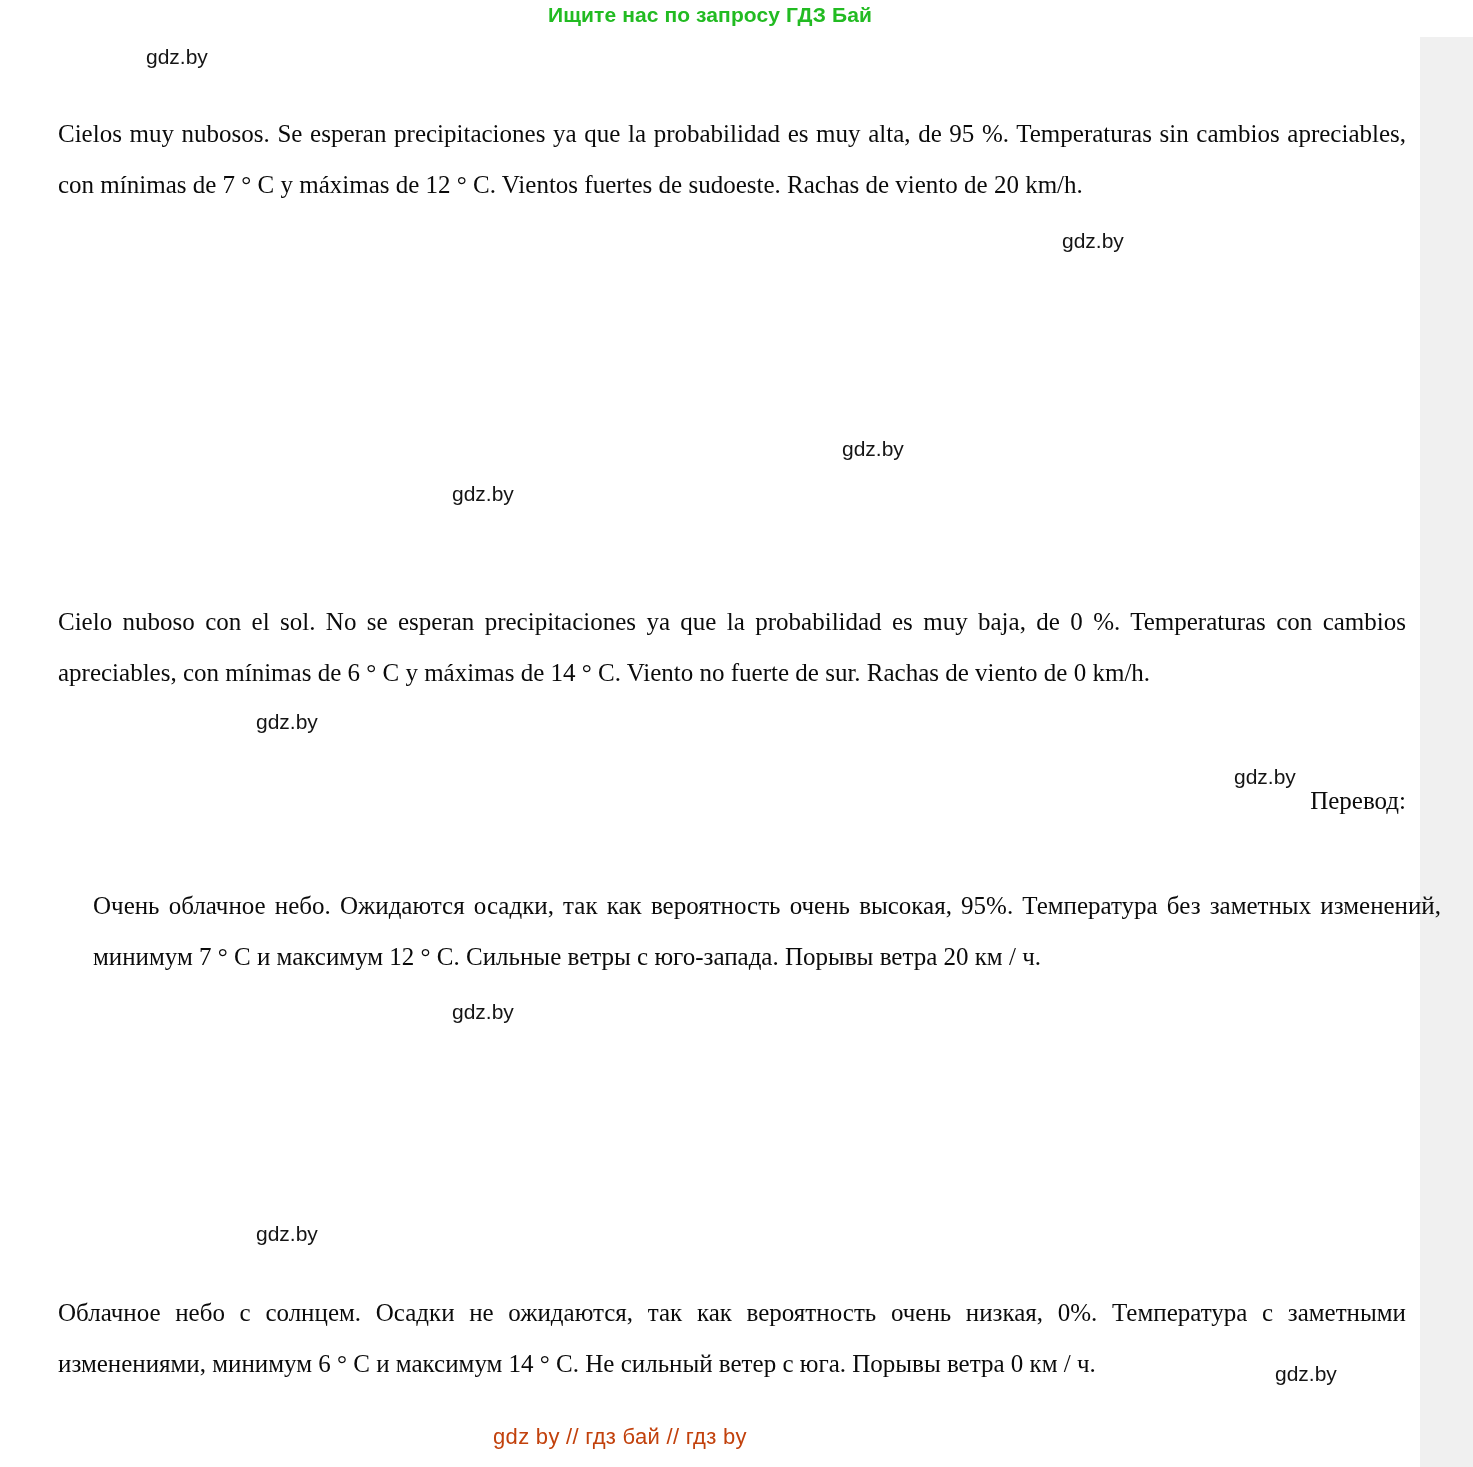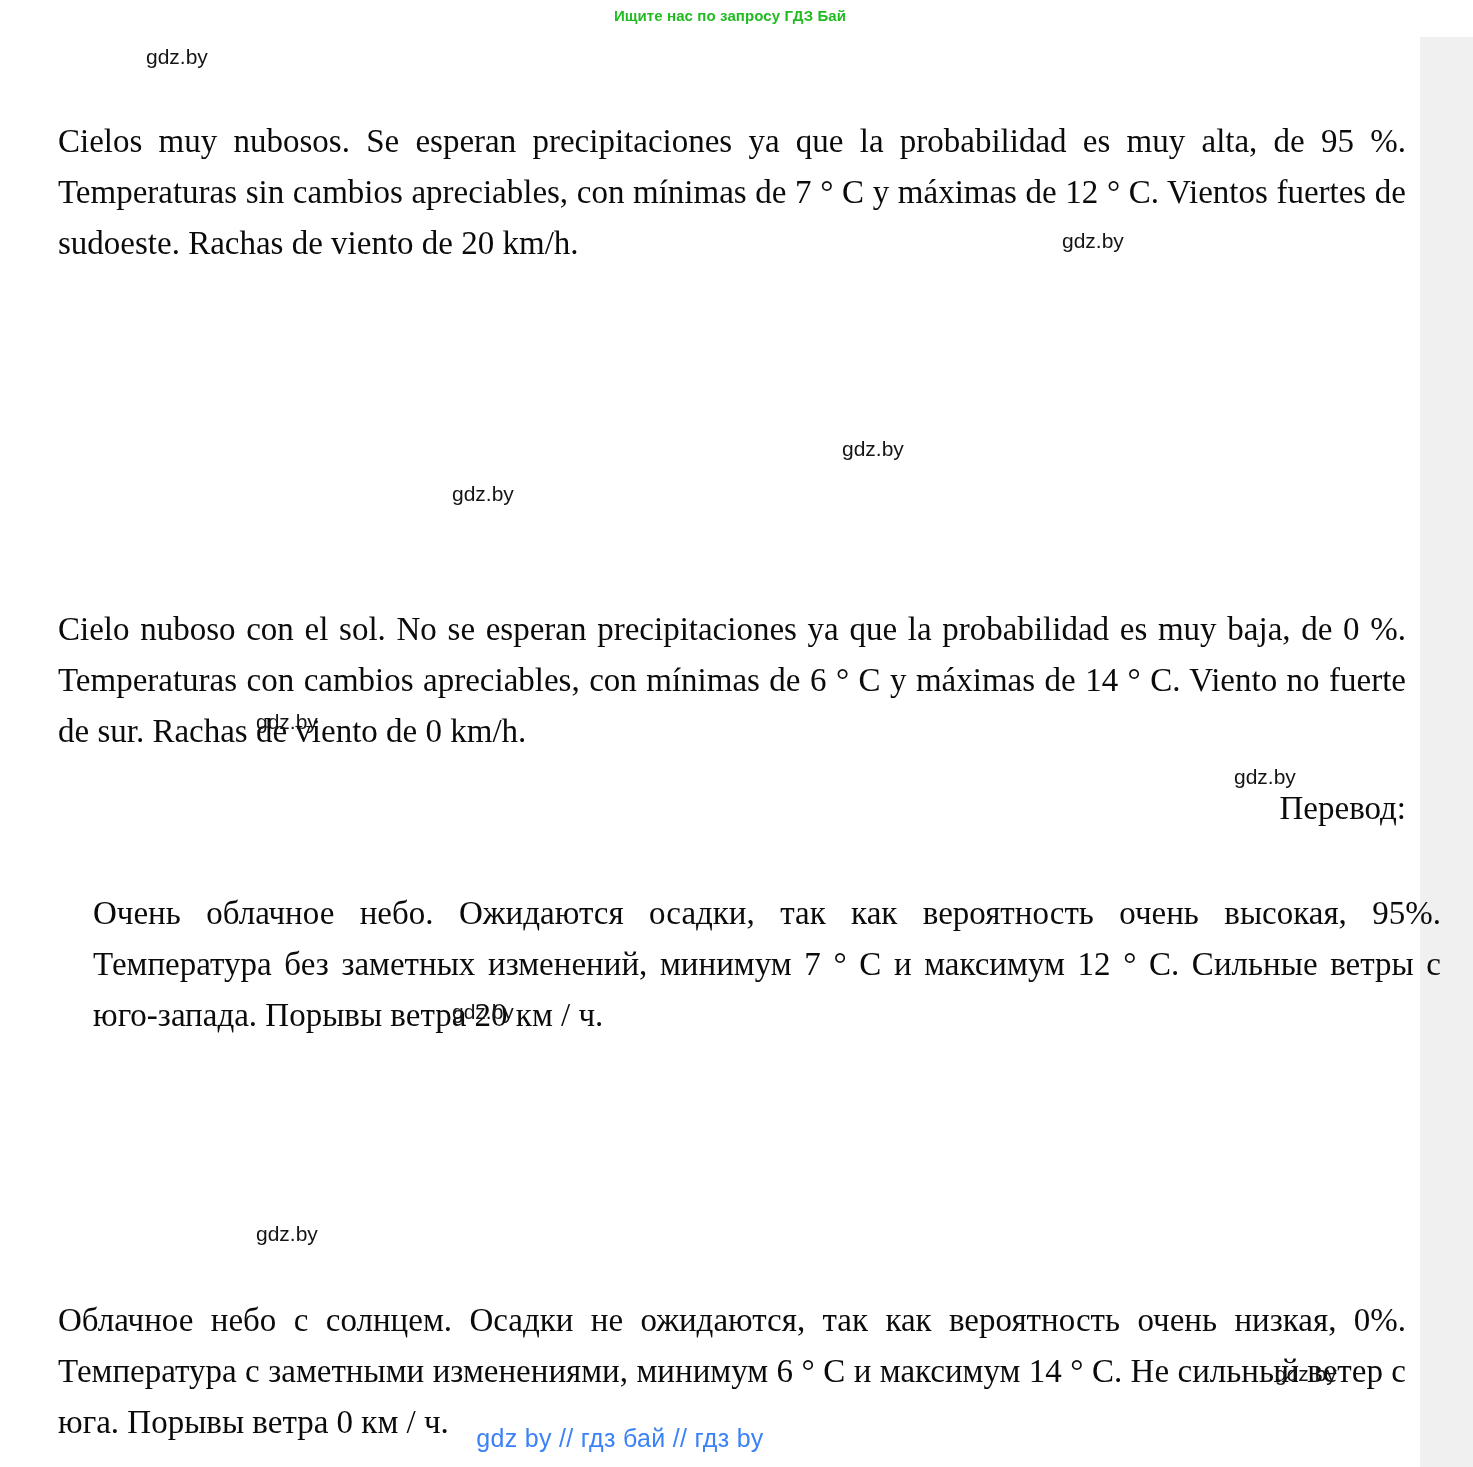--- a/index.html
+++ b/index.html
@@ -21,25 +21,24 @@
   .promo-banner {
     position: absolute;
     top: 0;
     left: 0;
     width: 1420px;
     height: 30px;
     display: flex;
     align-items: center;
     justify-content: center;
     font-family: "Liberation Sans", "DejaVu Sans", sans-serif;
-    font-size: 15px;
+    font-size: 21px;
     font-weight: bold;
     color: #22bb22;
     letter-spacing: 0.1px;
-    margin-left: 20px;
   }
 
   
   .right-rail {
     position: absolute;
     top: 37px;
     right: 0;
     width: 53px;
     bottom: 0;
     background: #f0f0f0;
@@ -51,21 +50,21 @@
     top: 0;
     left: 0;
     width: 1420px;
     height: 1467px;
   }
 
   .para {
     position: absolute;
     left: 58px;
     width: 1348px;
-    font-size: 33px;
+    font-size: 25px;
     line-height: 51px;
     text-align: justify;
     text-justify: inter-word;
     hyphens: none;
     color: #0b0b0b;
   }
   .para.no-justify {
     text-align: right;
   }
 
@@ -97,22 +96,22 @@
   .wm-9 { left: 1275px; top: 1362px; }
 
   
   .footer {
     position: absolute;
     left: 0;
     top: 1424px;
     width: 1240px;
     text-align: center;
     font-family: "Liberation Sans", "DejaVu Sans", sans-serif;
-    font-size: 25px;
-    color: #3b82f6;
+    font-size: 22px;
+    color: #c2410c;
     letter-spacing: 0.3px;
   }
 </style>
 </head>
 <body>
 
 <div class="promo-banner">Ищите нас по запросу ГДЗ Бай</div>
 
 <div class="right-rail"></div>
 

